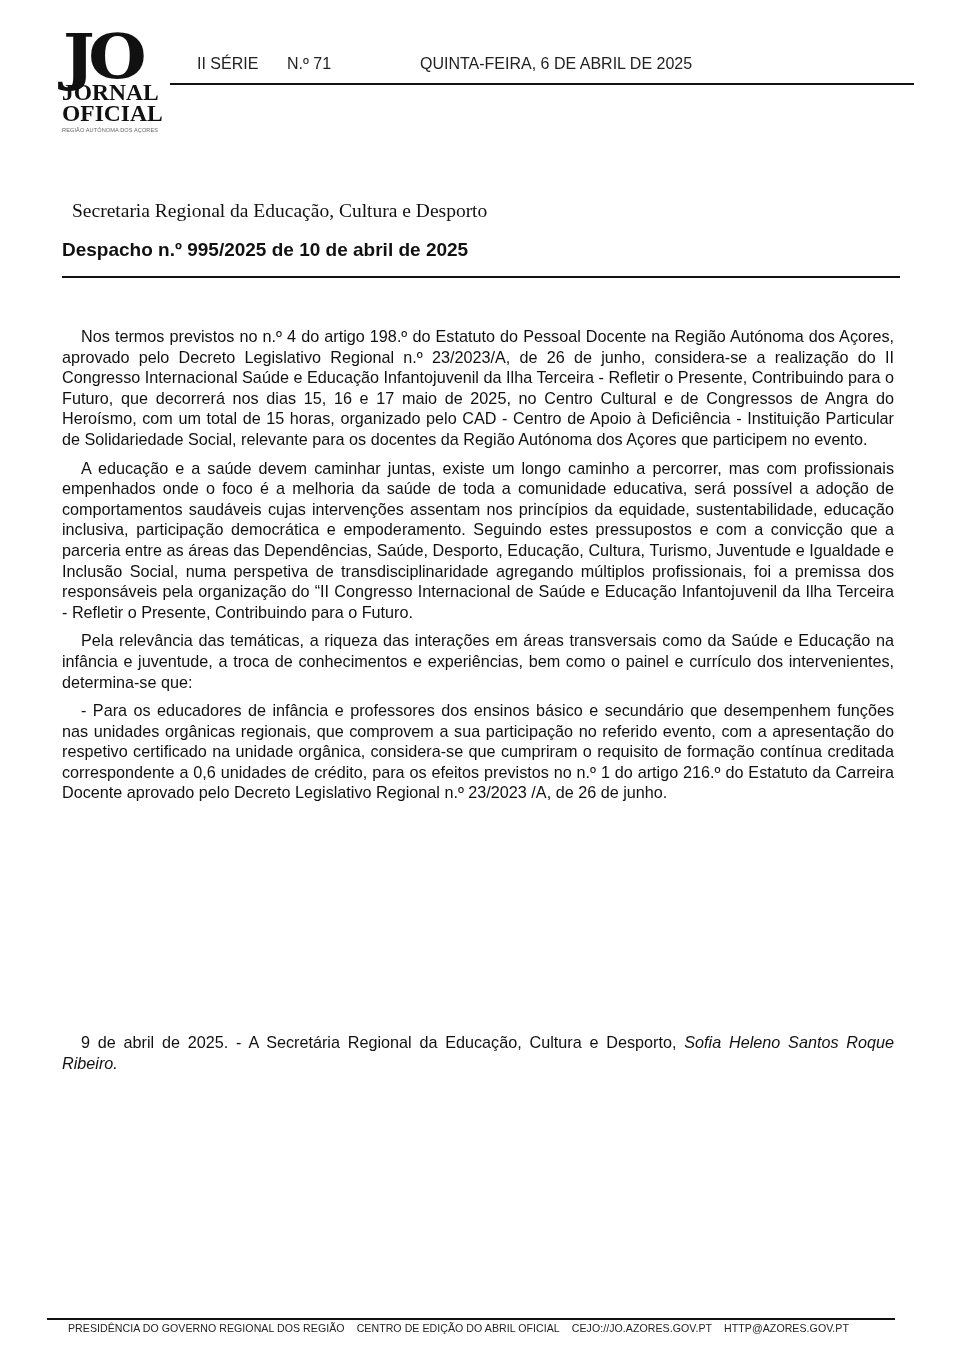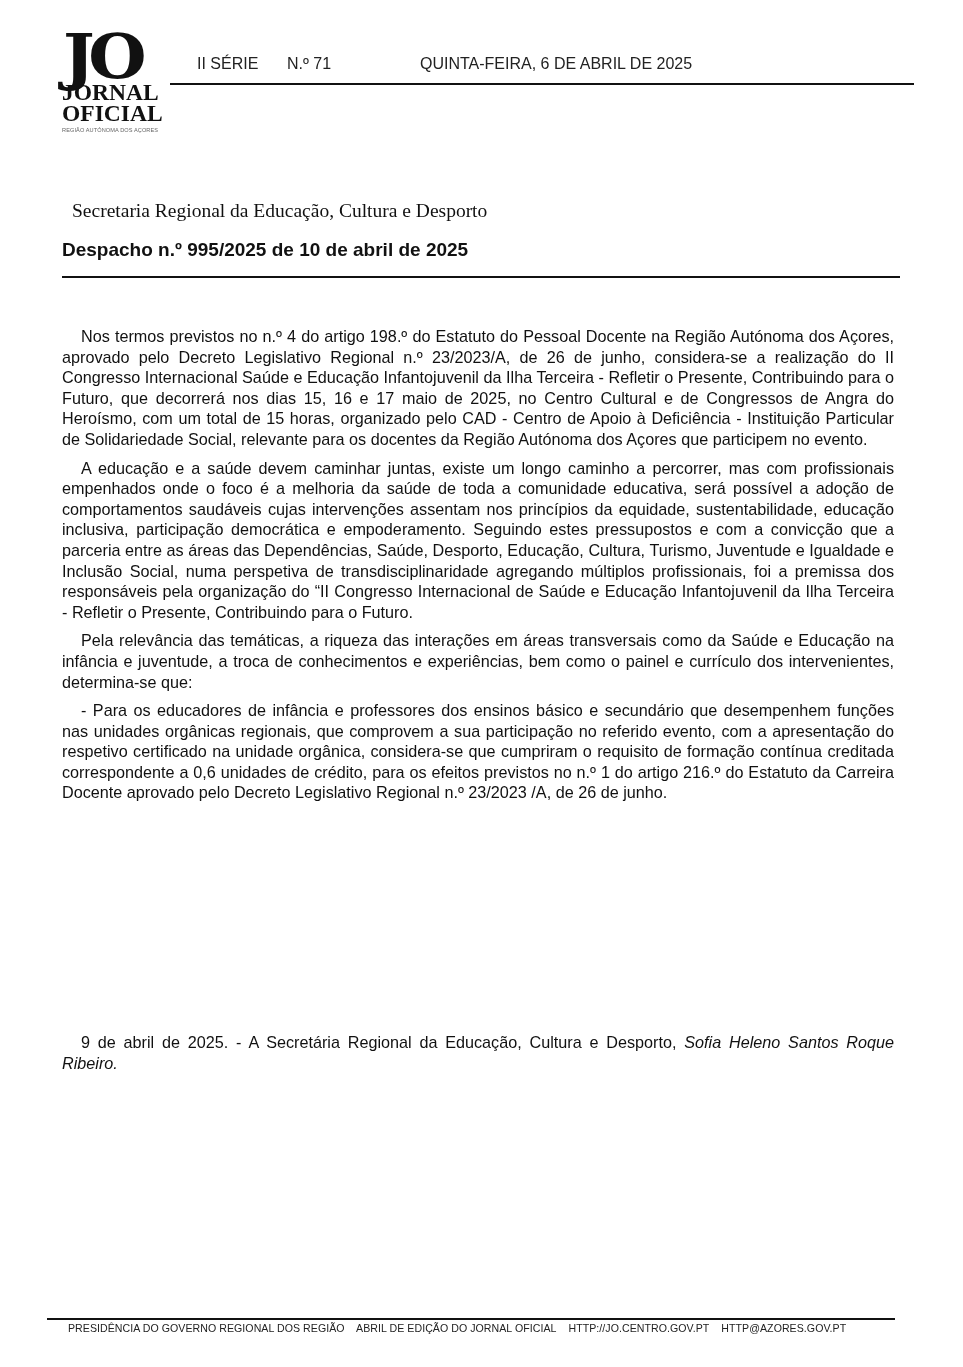--- a/index.html
+++ b/index.html
@@ -92,16 +92,16 @@
   <p>A educação e a saúde devem caminhar juntas, existe um longo caminho a percorrer, mas com profissionais empenhados onde o foco é a melhoria da saúde de toda a comunidade educativa, será possível a adoção de comportamentos saudáveis cujas intervenções assentam nos princípios da equidade, sustentabilidade, educação inclusiva, participação democrática e empoderamento. Seguindo estes pressupostos e com a convicção que a parceria entre as áreas das Dependências, Saúde, Desporto, Educação, Cultura, Turismo, Juventude e Igualdade e Inclusão Social, numa perspetiva de transdisciplinaridade agregando múltiplos profissionais, foi a premissa dos responsáveis pela organização do “II Congresso Internacional de Saúde e Educação Infantojuvenil da Ilha Terceira - Refletir o Presente, Contribuindo para o Futuro.</p>
   <p>Pela relevância das temáticas, a riqueza das interações em áreas transversais como da Saúde e Educação na infância e juventude, a troca de conhecimentos e experiências, bem como o painel e currículo dos intervenientes, determina-se que:</p>
   <p>- Para os educadores de infância e professores dos ensinos básico e secundário que desempenhem funções nas unidades orgânicas regionais, que comprovem a sua participação no referido evento, com a apresentação do respetivo certificado na unidade orgânica, considera-se que cumpriram o requisito de formação contínua creditada correspondente a 0,6 unidades de crédito, para os efeitos previstos no n.º 1 do artigo 216.º do Estatuto da Carreira Docente aprovado pelo Decreto Legislativo Regional n.º 23/2023 /A, de 26 de junho.</p>
 </div>
 
 <div class="signature"><span>9 de abril de 2025. - A Secretária Regional da Educação, Cultura e Desporto, </span><span class="signer">Sofia Heleno Santos Roque Ribeiro.</span></div>
 
 <div class="footer-rule"></div>
 <div class="footer">
   <span>PRESIDÊNCIA DO GOVERNO REGIONAL DOS REGIÃO</span>
-  <span>ABRIL DE EDIÇÃO DO JORNAL OFICIAL</span>
-  <span>HTTP://JO.CENTRO.GOV.PT</span>
+  <span>CENTRO DE EDIÇÃO DO ABRIL OFICIAL</span>
+  <span>CEJO://JO.AZORES.GOV.PT</span>
   <span>HTTP@AZORES.GOV.PT</span>
 </div>
 
 </body></html>

